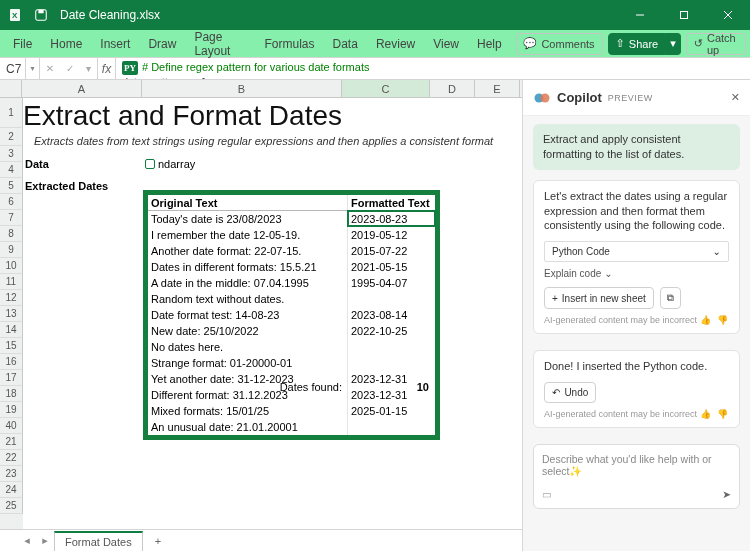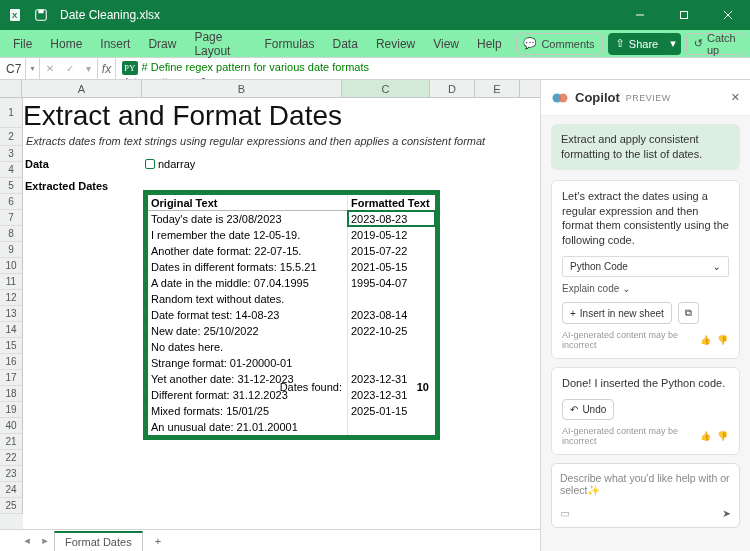--- a/index.html
+++ b/index.html
@@ -19,60 +19,60 @@
   .ribbon-tabs .rbtn { height: 22px; border: 1px solid #c5c5c5; border-radius: 4px; padding: 0 7px; display: flex; align-items: center; gap: 4px; margin-left: 5px; font-size: 11px; }
   .ribbon-tabs .rbtn.share { background: #107c41; color: #fff; border-color: #107c41; }
   .ribbon-tabs .rbtn.share-dd { width: 16px; padding: 0 4px; margin-left: 0; border-left: none; border-radius: 0 4px 4px 0; background:#107c41;color:#fff;border-color:#107c41;}
   .ribbon-tabs .rbtn.share { border-radius: 4px 0 0 4px; }
   .formula-row { height: 22px; display: flex; align-items: stretch; border-bottom: 1px solid #d4d4d4; font-size: 12px; background: #fff; }
   .namebox { width: 26px; border-right: 1px solid #d4d4d4; display: flex; align-items: center; padding-left: 6px; color: #444; }
   .nb-dd { width: 14px; border-right: 1px solid #d4d4d4; display:flex;align-items:center;justify-content:center;color:#888;font-size:8px;}
   .fx-ctrls { width: 58px; display: flex; align-items: center; justify-content: space-around; color: #aaa; font-size: 10px; border-right: 1px solid #d4d4d4;}
   .fx { width: 18px; display: flex; align-items: center; justify-content: center; font-style: italic; color: #666; border-right: 1px solid #d4d4d4;}
   .code-block { flex: 1; background: #fff; font-family: Consolas, monospace; font-size: 11px; line-height: 14px; padding: 2px 6px; color: #333; white-space: pre; overflow: hidden; }
-  .code-block .py-badge { display:inline-block;background:#107c41;color:#fff;font-size:9px;padding:0 2px;border-radius:2px;margin-right:4px;font-family:'Segoe UI';vertical-align:middle;}
+  .code-block .py-badge { display:inline-block;background:#107c41;color:#fff;font-size:9px;padding:0 2px;border-radius:2px;margin-right:4px;font-family:'Segoe UI';vertical-align:middle;font-weight:bold;}
   .code-block .c-cmt { color: #008000; }
   .main { flex: 1; display: flex; overflow: hidden; }
   .grid-area { flex: 1; display: flex; flex-direction: column; overflow: hidden; }
   .col-head { height: 18px; display: flex; background: #eef0ef; border-bottom: 1px solid #c8c8c8; font-size: 11px; color: #555; }
   .col-head div { border-right: 1px solid #c8c8c8; display: flex; align-items: center; justify-content: center; }
   .ch-rowhead { width: 22px; background:#eef0ef; }
   .ch-A{width:120px;} .ch-B{width:200px;} .ch-C{width:88px;background:#d4ead9;} .ch-D{width:45px;} .ch-E{width:45px;}
   .grid-body { flex: 1; display: flex; overflow: hidden; }
   .row-heads { width: 23px; background: #eef0ef; font-size: 10px; color: #555; }
   .row-heads div { height: 16px; border-bottom: 1px solid #dcdcdc; border-right:1px solid #c8c8c8; display: flex; align-items: center; justify-content: center; }
   .row-heads .r0{height:30px;} .row-heads .r1{height:18px;} .row-heads .r2{height:16px;}
   .sheet-content { flex: 1; position: relative; overflow: hidden; }
   .title-text { position: absolute; left: 0; top: 2px; font-size: 28px; font-weight: 400; color: #111; }
-  .subtitle-text { position: absolute; left: 3px; top: 37px; font-size: 11px; font-style: italic; color: #333; }
+  .subtitle-text { position: absolute; left: 11px; top: 37px; font-size: 11px; font-style: italic; color: #333; }
   .label-data { position: absolute; left: 2px; top: 60px; font-size: 11px; font-weight: 600; }
   .ndarray { position: absolute; left: 122px; top: 60px; font-size: 11px; display:flex;align-items:center;gap:3px;}
   .ndarray .nd-ico{width:10px;height:10px;border:1px solid #107c41;border-radius:2px;display:inline-block;position:relative;}
   .label-extracted { position: absolute; left: 2px; top: 82px; font-size: 11px; font-weight: 600; }
   .tbl { position: absolute; left: 120px; top: 92px; border: 5px solid #15803d; font-size: 11px; }
   .tbl .tr { display: flex; height: 16px; }
   .tbl .th { font-family: Consolas, monospace; font-weight: bold; border-bottom: 1px solid #b8b8b8; }
   .tbl .cB { width: 200px; padding-left: 3px; border-right: 1px solid #e4e4e4; display:flex;align-items:center;overflow:hidden;white-space:nowrap;}
   .tbl .cC { width: 87px; padding-left: 3px; display:flex;align-items:center;}
   .sel-cell { position:absolute; border: 2px solid #107c41; pointer-events:none; width:89px;height:17px; }
   .dates-found { position: absolute; left: 244px; top: 283px; font-size: 11px; text-align: right; width: 75px; }
   .dates-found-n { position: absolute; left: 384px; top: 283px; font-size: 11px; font-weight: 600; text-align:right;width:22px;}
   .sheet-tabs { height: 22px; border-top: 1px solid #d4d4d4; display: flex; align-items: center; font-size: 11px; color: #555; padding-left: 18px; gap: 0; }
   .sheet-tabs .scrbtn{width:18px;display:flex;justify-content:center;color:#888;}
   .sheet-tabs .stab{padding:3px 10px;border:1px solid #c8c8c8;border-top:2px solid #107c41;background:#fff;border-bottom:none;}
   .sheet-tabs .plus{padding:0 12px;color:#666;}
-  .copilot { width: 210px; border-left: 1px solid #d8d8d8; background: #f6f6f6; display: flex; flex-direction: column; font-size: 11px; color: #333; }
+  .copilot { width: 228px; border-left: 1px solid #d8d8d8; background: #f6f6f6; display: flex; flex-direction: column; font-size: 11px; color: #333; }
   .cp-head { height: 36px; display: flex; align-items: center; padding: 0 10px; background: #fff; border-bottom:1px solid #eee;}
   .cp-logo { width: 18px; height: 18px; margin-right: 6px; }
   .cp-title { font-size: 13px; font-weight: 600; }
   .cp-prev { font-size: 9px; color: #888; margin-left: 6px; letter-spacing: 0.5px;}
   .cp-close { margin-left: auto; color: #666; }
   .cp-body { flex: 1; padding: 8px 10px; overflow: hidden; }
   .cp-bubble-green { background: #ddeee3; border-radius: 6px; padding: 8px 10px; margin-bottom: 10px; font-size: 11px; line-height: 1.35;}
-  .cp-card { background: #fff; border: 1px solid #e2e2e2; border-radius: 6px; padding: 8px 10px; margin-bottom: 8px; }
+  .cp-card { background: #fff; border: 1px solid #e2e2e2; border-radius: 6px; padding: 8px 10px; margin-bottom: 16px; }
   .cp-card .txt { font-size: 11px; line-height: 1.35; margin-bottom: 8px; }
   .cp-pycode { border: 1px solid #dcdcdc; border-radius: 2px; padding: 4px 7px; font-size: 10px; font-family: Consolas, monospace; display:flex;justify-content:space-between;align-items:center;margin-bottom:6px;}
   .cp-explain { font-size: 10px; color: #555; margin-bottom: 8px; display:flex;align-items:center;gap:3px;}
   .cp-actions { display: flex; gap: 6px; margin-bottom: 6px;}
   .cp-btn { border: 1px solid #d0d0d0; border-radius: 4px; padding: 4px 7px; font-size: 10px; display:flex;align-items:center;gap:4px;background:#fff;}
   .cp-btn.icon{padding:4px 6px;}
   .cp-foot { font-size: 9px; color: #999; display:flex;align-items:center;}
   .cp-foot .thumbs{margin-left:auto;display:flex;gap:6px;color:#bbb;}
   .cp-input { background: #fff; border: 1px solid #dcdcdc; border-radius: 6px; padding: 8px; font-size: 10.5px; color: #888; display:flex;flex-direction:column;gap:10px;}
   .cp-input .row2{display:flex;justify-content:space-between;align-items:center;}

